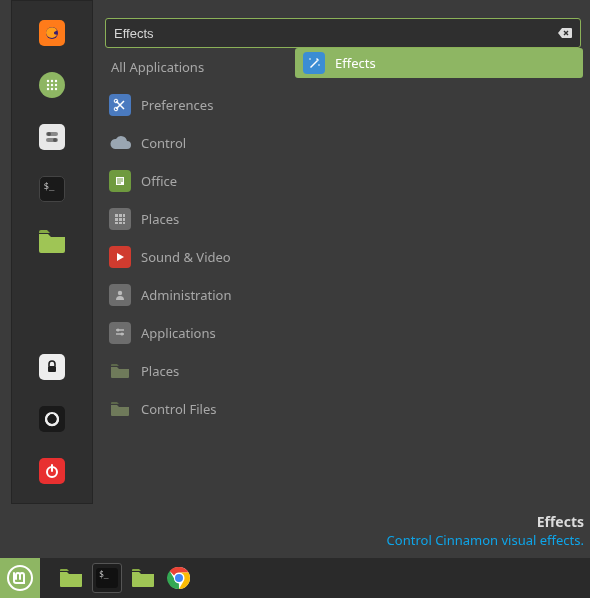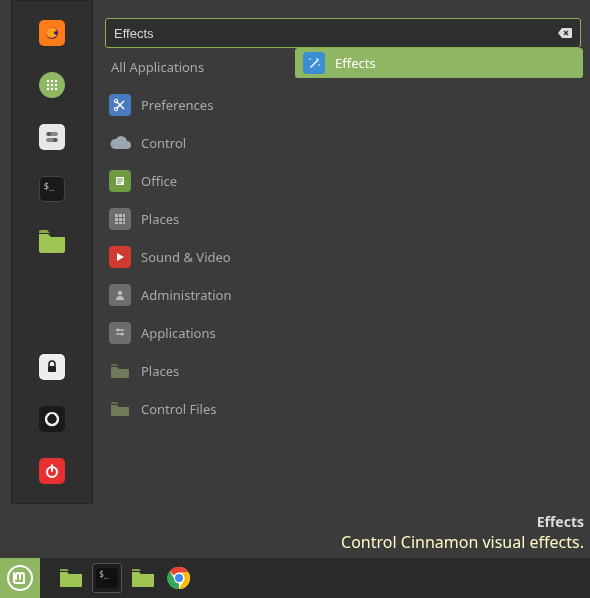--- a/index.html
+++ b/index.html
@@ -125,21 +125,21 @@
     display:flex;align-items:center;justify-content:center;
   }
   .tooltip {
     position:absolute;
     right: 6px;
     top: 512px;
     text-align: right;
     color: #c4c4c4;
   }
   .tooltip .tt-title { font-weight: 700; color:#dcdcdc; font-size:14px;}
-  .tooltip .tt-desc { font-size:16px; color:#fef9c3;}
+  .tooltip .tt-desc { font-size:13px; color:#0ea5e9;}
   .taskbar {
     position:absolute;
     left:0; bottom:0;
     width: 590px; height: 40px;
     background: #2a2a2a;
     display:flex;
     align-items:center;
     padding: 0 0 0 0;
     gap: 6px;
   }

